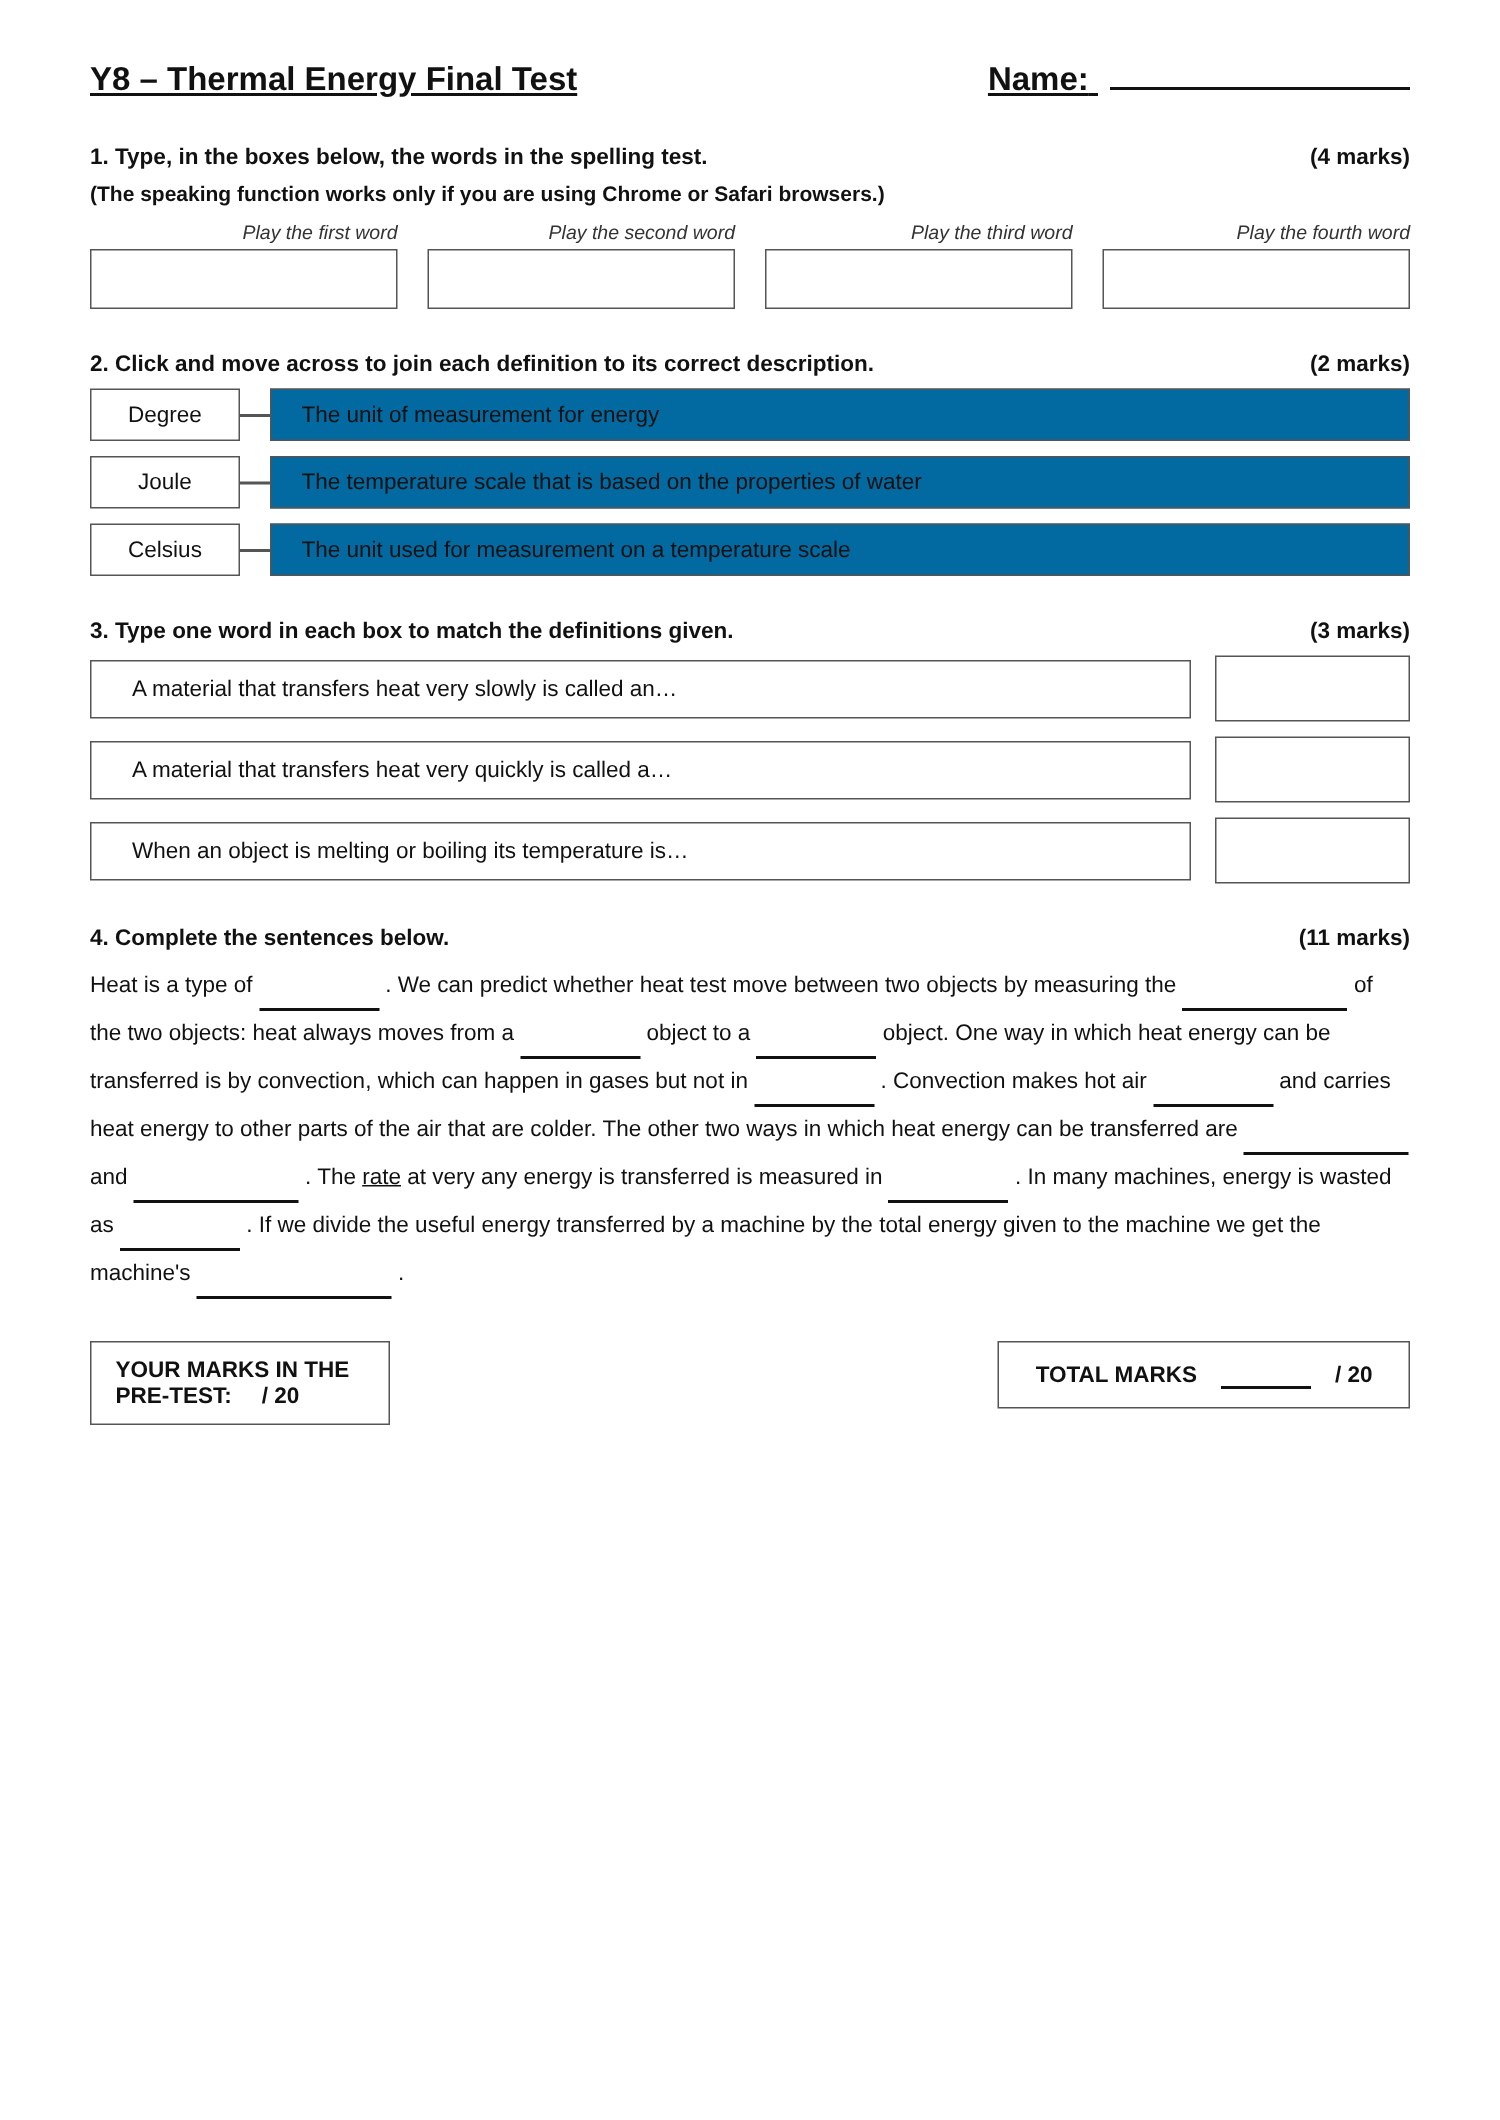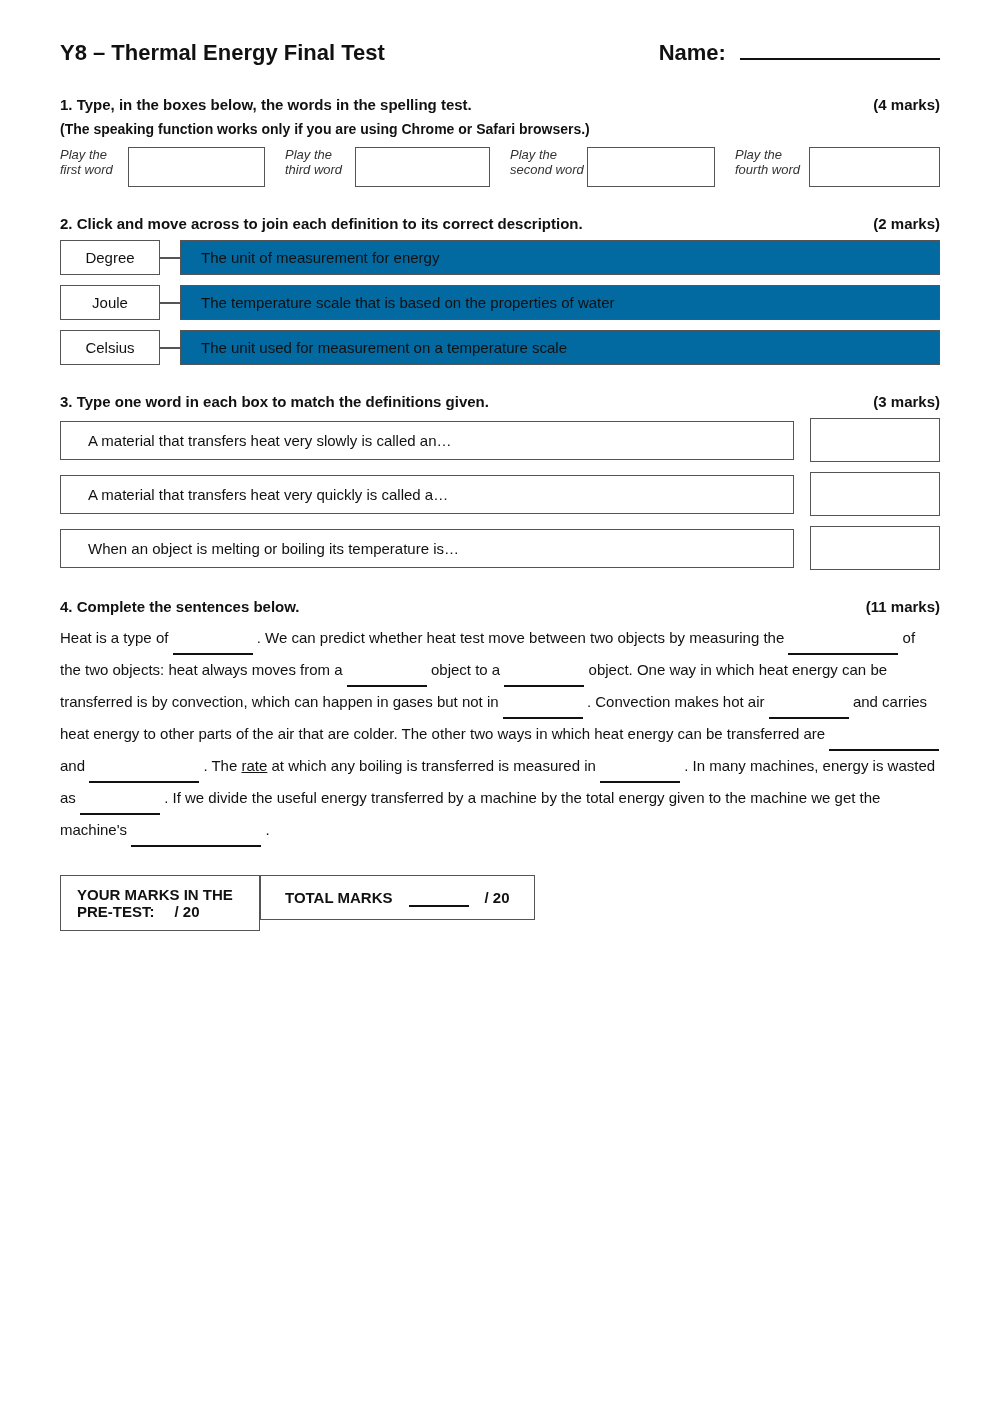--- a/index.html
+++ b/index.html
@@ -10,20 +10,21 @@
       color: #111;
       width: 1000px;
       min-height: 1413px;
       padding: 40px 60px;
     }
     .page-header {
       display: flex;
       justify-content: space-between;
       align-items: center;
       margin-bottom: 30px;
+      text-decoration: underline;
     }
     .page-title {
       font-size: 22px;
       font-weight: bold;
     }
     .name-field {
       font-size: 22px;
       font-weight: bold;
     }
     .name-line {
@@ -48,22 +49,22 @@
       margin-bottom: 10px;
     }
     
     .spelling-grid {
       display: flex;
       gap: 20px;
       margin-top: 4px;
     }
     .spelling-col {
       display: flex;
-      flex-direction: row;
-      align-items: flex-start;
+      flex-direction: column;
+      align-items: flex-end;
       flex: 1;
     }
     .spelling-label {
       font-style: italic;
       font-size: 13px;
       margin-bottom: 4px;
       color: #333;
     }
     .spelling-box {
       width: 100%;
@@ -140,21 +141,21 @@
     .blank-long {
       min-width: 110px;
     }
     .blank-xl {
       min-width: 130px;
     }
     
     .marks-footer {
       display: flex;
       align-items: flex-start;
-      justify-content: flex-start;
+      justify-content: space-between;
       margin-top: 24px;
     }
     .pre-test-box {
       border: 1.5px solid #555;
       padding: 10px 16px;
       font-size: 15px;
       font-weight: bold;
       min-width: 200px;
     }
     .pre-test-row {
@@ -198,25 +199,25 @@
     </span>
     <span>(4 marks)</span>
   </div>
   <div class="question-subtext">(The speaking function works only if you are using Chrome or Safari browsers.)</div>
   <div class="spelling-grid">
     <div class="spelling-col">
       <div class="spelling-label">Play the first word</div>
       <input class="spelling-box" type="text" style="">
     </div>
     <div class="spelling-col">
+      <div class="spelling-label">Play the second word</div>
+      <input class="spelling-box" type="text" style="">
+    </div>
+    <div class="spelling-col">
       <div class="spelling-label">Play the third word</div>
-      <input class="spelling-box" type="text" style="">
-    </div>
-    <div class="spelling-col">
-      <div class="spelling-label">Play the second word</div>
       <input class="spelling-box" type="text" style="">
     </div>
     <div class="spelling-col">
       <div class="spelling-label">Play the fourth word</div>
       <input class="spelling-box" type="text" style="">
     </div>
   </div>
 </div>
 
 <div class="section">
@@ -290,21 +291,21 @@
     <span>object. One way in which heat energy can be transferred is by convection, which can happen in gases but not in</span>
     <span class="blank">&nbsp;&nbsp;&nbsp;&nbsp;&nbsp;&nbsp;&nbsp;&nbsp;&nbsp;&nbsp;</span>
     <span>. Convection makes hot air</span>
     <span class="blank">&nbsp;&nbsp;&nbsp;&nbsp;&nbsp;&nbsp;&nbsp;&nbsp;&nbsp;&nbsp;</span>
     <span>and carries heat energy to other parts of the air that are colder. The other two ways in which heat energy can be transferred are</span>
     <span class="blank blank-long">&nbsp;&nbsp;&nbsp;&nbsp;&nbsp;&nbsp;&nbsp;&nbsp;&nbsp;&nbsp;&nbsp;&nbsp;&nbsp;</span>
     <span>and</span>
     <span class="blank blank-long">&nbsp;&nbsp;&nbsp;&nbsp;&nbsp;&nbsp;&nbsp;&nbsp;&nbsp;&nbsp;&nbsp;&nbsp;&nbsp;</span>
     <span>. The</span>
     <span class="underline-word">rate</span>
-    <span>at which any boiling is transferred is measured in</span>
+    <span>at very any energy is transferred is measured in</span>
     <span class="blank">&nbsp;&nbsp;&nbsp;&nbsp;&nbsp;&nbsp;&nbsp;&nbsp;&nbsp;&nbsp;</span>
     <span>. In many machines, energy is wasted as</span>
     <span class="blank">&nbsp;&nbsp;&nbsp;&nbsp;&nbsp;&nbsp;&nbsp;&nbsp;&nbsp;&nbsp;</span>
     <span>. If we divide the useful energy transferred by a machine by the total energy given to the machine we get the machine's</span>
     <span class="blank blank-xl">&nbsp;&nbsp;&nbsp;&nbsp;&nbsp;&nbsp;&nbsp;&nbsp;&nbsp;&nbsp;&nbsp;&nbsp;&nbsp;&nbsp;&nbsp;</span>
     <span>.</span>
   </div>
 </div>
 
 <div class="marks-footer">

